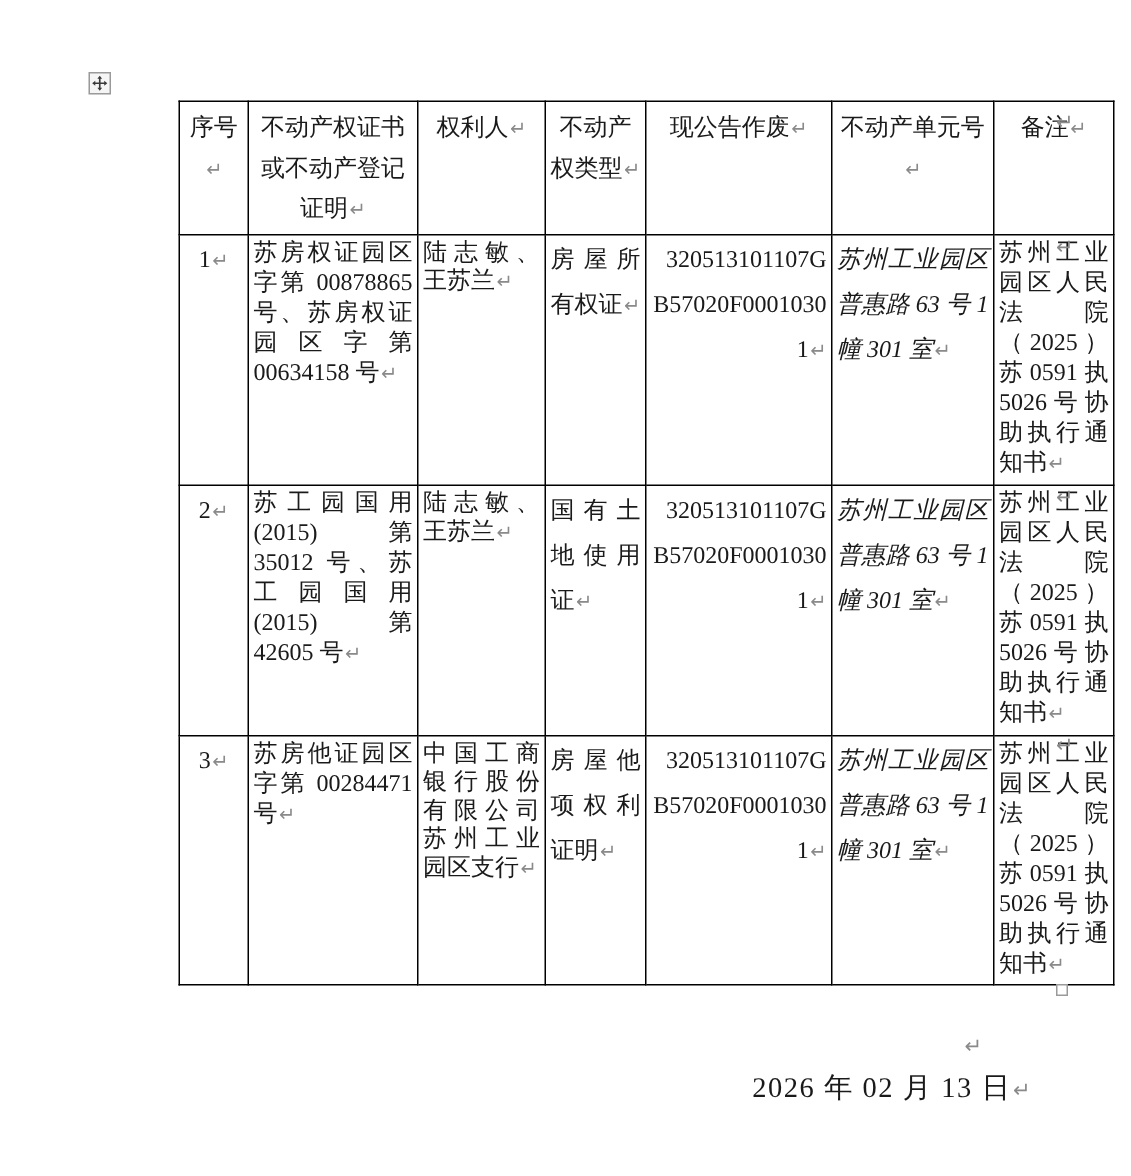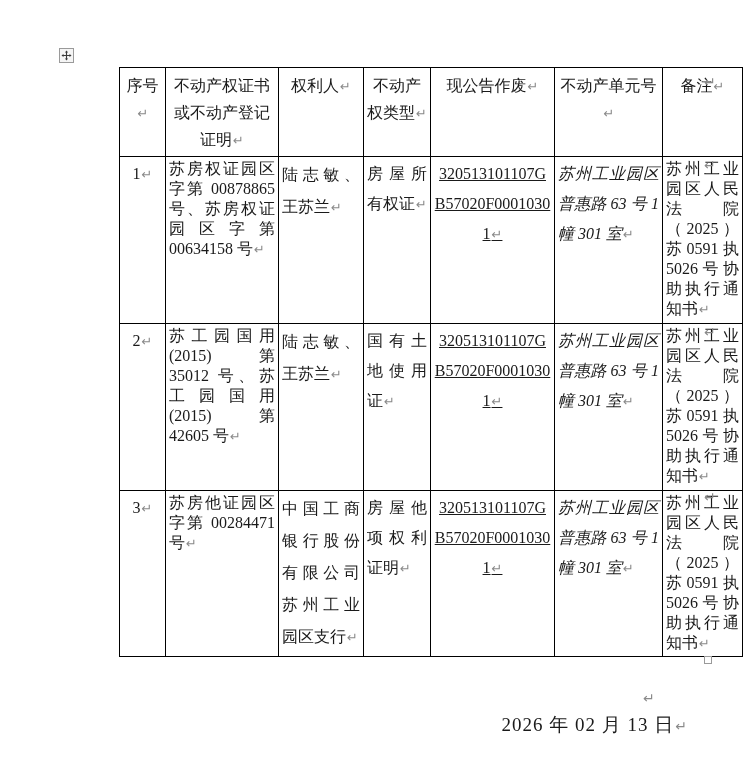--- a/index.html
+++ b/index.html
@@ -28,23 +28,23 @@
 
   
   table.notice{position:absolute;left:79px;top:67px;width:623px;border-collapse:collapse;table-layout:fixed;
     font-size:16px;color:#1a1a1a;margin-left:40px;}
   table.notice th,table.notice td{border:1px solid #000;vertical-align:top;font-weight:normal;
     padding:2px 3px;overflow:hidden;}
   table.notice th{text-align:center;line-height:27px;padding-top:4px;}
   tr.hdr{height:86px;} tr.r1{height:167px;} tr.r2{height:167px;} tr.r3{height:165px;}
   td.no{text-align:center;line-height:30px;}
   td.cert{text-align:justify;line-height:20px;}
-  td.holder{text-align:justify;line-height:32px;padding-left:2px;padding-right:2px;}
+  td.holder{text-align:justify;line-height:19px;padding-left:2px;padding-right:2px;}
   td.rtype{text-align:justify;line-height:30px;}
-  td.unit{text-align:center;line-height:30px;word-break:break-all;padding-left:2px;padding-right:1px;text-decoration:underline;}
+  td.unit{text-align:right;line-height:30px;word-break:break-all;padding-left:2px;padding-right:1px;}
   td.loc{text-align:justify;line-height:30px;font-style:italic;}
   td.remark{text-align:justify;line-height:20px;}
 
   
   .after-table-mark{position:absolute;left:642px;top:690px;}
   .issuer{position:absolute;right:64px;top:716px;font-size:19px;letter-spacing:3px;white-space:nowrap;}
   .issue-date{position:absolute;right:66px;top:712px;font-size:19px;letter-spacing:1px;white-space:nowrap;}
 </style>
 </head>
 <body>

